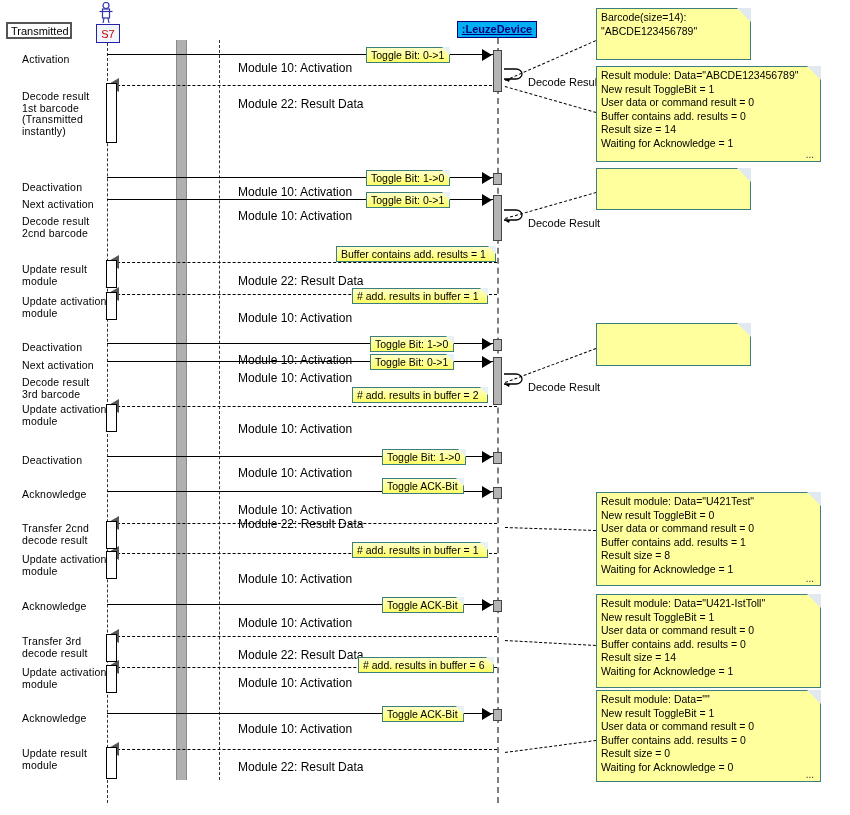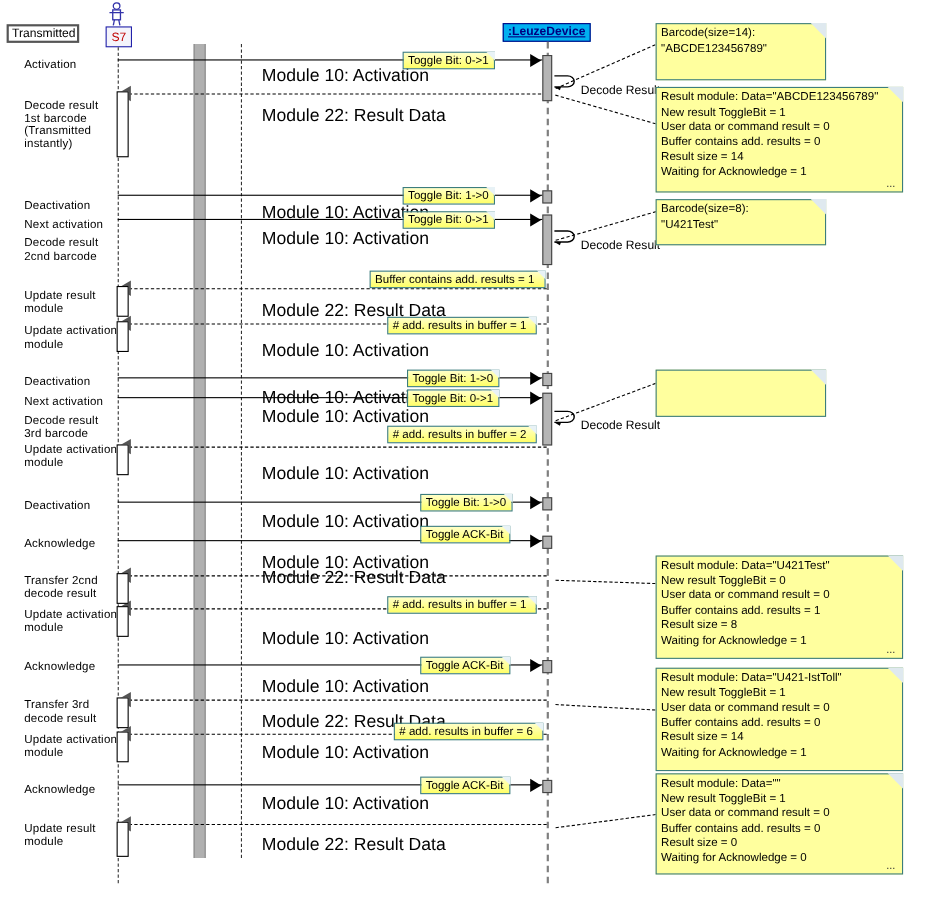--- a/index.html
+++ b/index.html
@@ -50,21 +50,21 @@
   }
   .bus-dash{
     position:absolute;left:219px;top:40px;width:0;height:740px;
     border-left:1px dashed #333;
   }
 
   
   .msg-line{position:absolute;height:0;border-top:1.4px solid #000;}
   .msg-line.dashed{border-top:1.4px dashed #000;}
   .msg-label{
-    position:absolute;font-size:16px;color:#000;white-space:nowrap;
+    position:absolute;font-size:12px;color:#000;white-space:nowrap;
   }
 
   
   .arrow-right{
     position:absolute;width:0;height:0;
     border-top:6px solid transparent;border-bottom:6px solid transparent;
     border-left:10px solid #000;
   }
   .arrow-left-filled{
     position:absolute;width:0;height:0;
@@ -83,21 +83,21 @@
   }
 
   
   .selfloop{position:absolute;width:22px;height:17px;}
   .selfloop-label{position:absolute;font-size:11px;color:#000;white-space:nowrap;}
 
   
   .note{
     position:absolute;background:#ffff9e;border:1px solid #3c7d7d;
     box-sizing:border-box;font-size:10.5px;color:#000;line-height:13.5px;
-    padding:2px 4px 2px 4px;white-space:pre-line;margin-top:13px;
+    padding:2px 4px 2px 4px;white-space:pre-line;
   }
   .note .foldline{
     position:absolute;right:-1px;top:-1px;width:0;height:0;
     border-top:14px solid #dfe9ef;border-left:14px solid transparent;
   }
   .note-ellipsis{position:absolute;right:6px;bottom:0px;font-size:10px;color:#333;}
 
   
   .tag{
     position:absolute;background:linear-gradient(180deg,#ffffc8 0%,#ffff66 100%);
@@ -292,22 +292,21 @@
     </div>
   <div id="layer-notes">
       <div class="note" style="left: 596px; top: 8px; width: 155px; height: 52px;"><div style="white-space: pre-line;">Barcode(size=14):
 "ABCDE123456789"</div><span class="foldline"></span></div>
       <div class="note" style="left: 596px; top: 66px; width: 225px; height: 96px;"><div style="white-space: pre-line;">Result module: Data="ABCDE123456789"
 New result ToggleBit = 1
 User data or command result = 0
 Buffer contains add. results = 0
 Result size = 14
 Waiting for Acknowledge = 1</div><span class="foldline"></span><span class="note-ellipsis">...</span></div>
-      <div class="note" style="left: 596px; top: 168px; width: 155px; height: 42px;"><div style="white-space: pre-line;">Barcode(size=8):
-"U421Test"</div><span class="foldline"></span></div>
+      <div class="note" style="left: 596px; top: 168px; width: 155px; height: 42px;"><span class="foldline"></span></div>
       <div class="note" style="left: 596px; top: 323px; width: 155px; height: 43px;"><span class="foldline"></span></div>
       <div class="note" style="left: 596px; top: 492px; width: 225px; height: 94px;"><div style="white-space: pre-line;">Result module: Data="U421Test"
 New result ToggleBit = 0
 User data or command result = 0
 Buffer contains add. results = 1
 Result size = 8
 Waiting for Acknowledge = 1</div><span class="foldline"></span><span class="note-ellipsis">...</span></div>
       <div class="note" style="left: 596px; top: 594px; width: 225px; height: 94px;"><div style="white-space: pre-line;">Result module: Data="U421-IstToll"
 New result ToggleBit = 1
 User data or command result = 0

